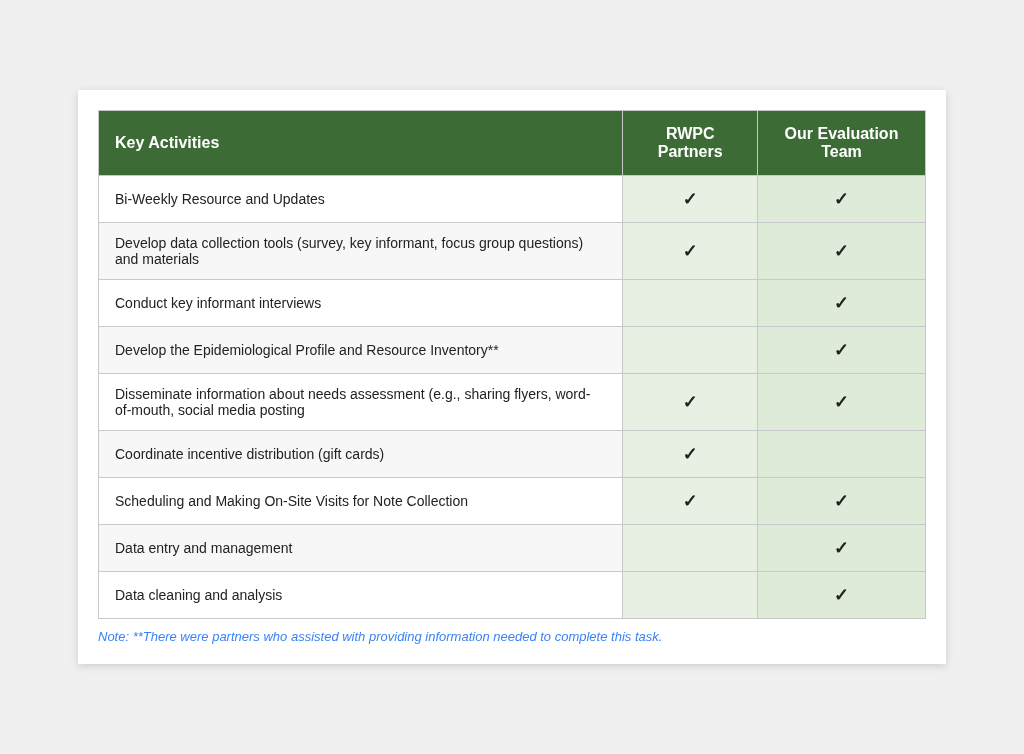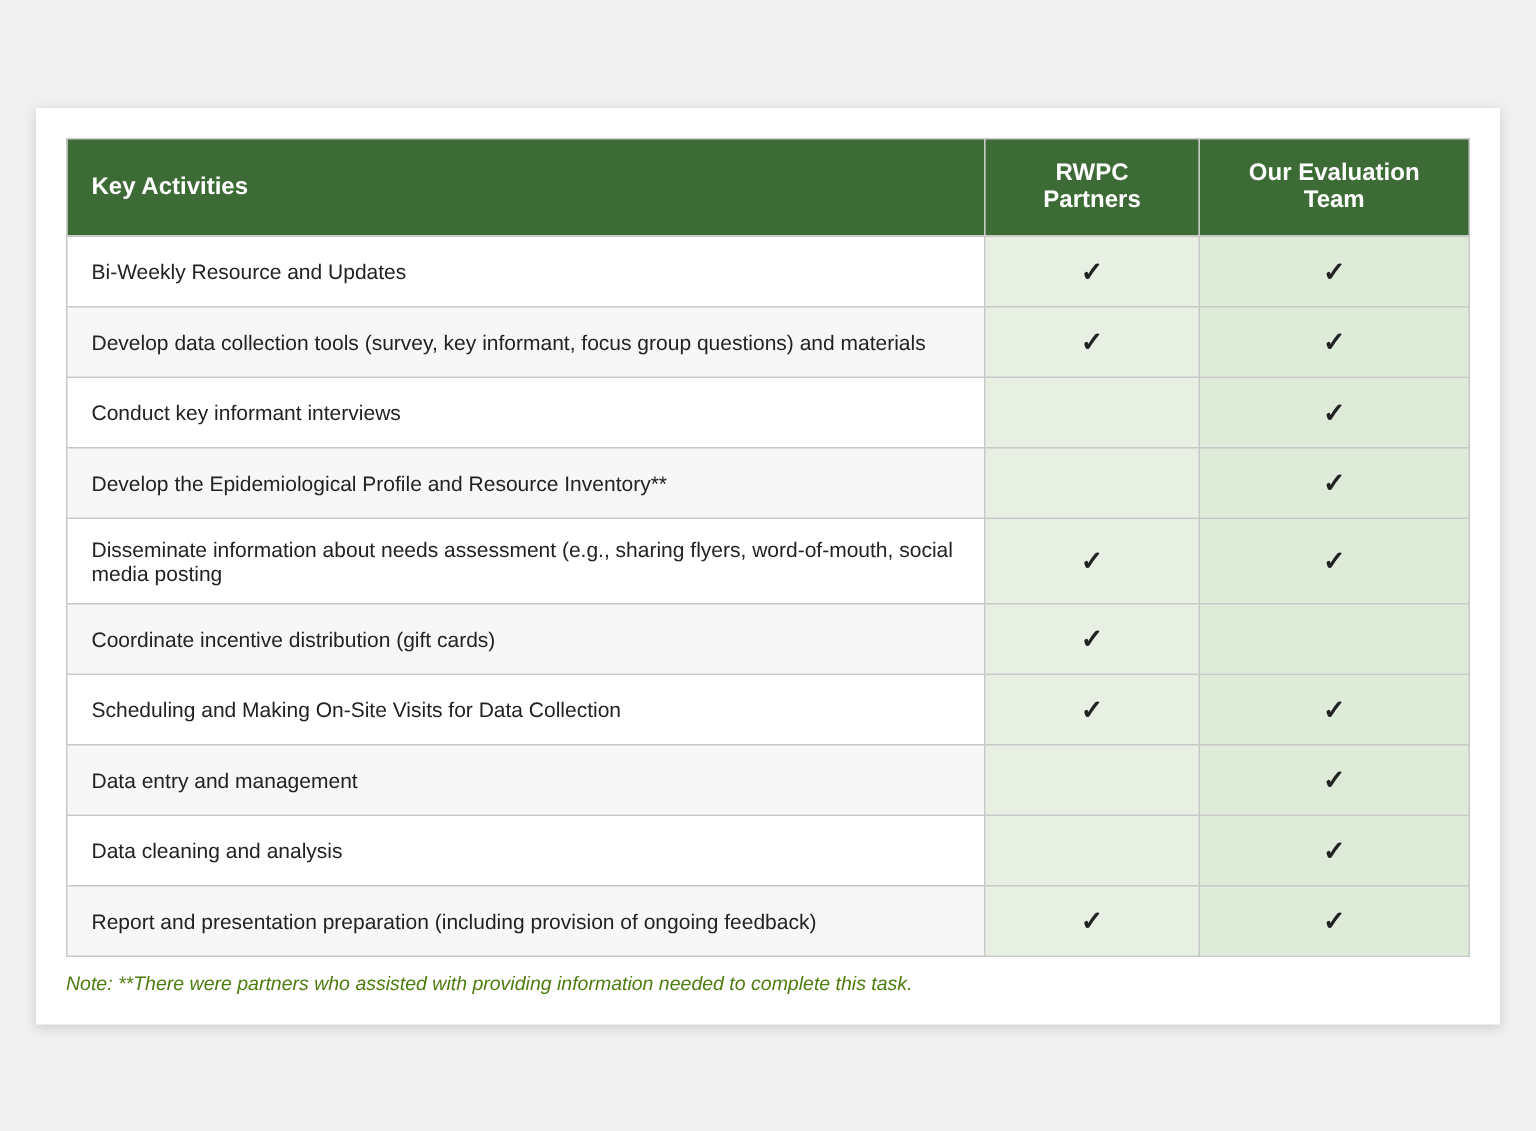--- a/index.html
+++ b/index.html
@@ -12,21 +12,21 @@
       background: #f0f0f0;
       display: flex;
       justify-content: center;
       align-items: center;
       min-height: 100vh;
       font-family: Arial, sans-serif;
     }
 
     .page-wrapper {
       background: #ffffff;
-      width: 976px;
+      width: 868px;
       padding: 20px;
       box-shadow: 0 2px 8px rgba(0,0,0,0.15);
     }
 
     table {
       width: 100%;
       border-collapse: collapse;
       border: 1px solid #c8c8c8;
     }
 
@@ -67,21 +67,21 @@
 
     .checkmark {
       font-size: 18px;
       font-weight: bold;
       color: #222222;
     }
 
     .note {
       margin-top: 10px;
       font-size: 13px;
-      color: #4d7c0f;
+      color: #3b82f6;
       font-style: italic;
     }
 
     tbody tr:nth-child(odd) td:first-child {
       background-color: #ffffff;
     }
 
     tbody tr:nth-child(even) td:first-child {
       background-color: #f7f7f7;
     }
@@ -123,35 +123,30 @@
           <td>Disseminate information about needs assessment (e.g., sharing flyers, word-of-mouth, social media posting</td>
           <td class="col-rwpc"><span class="checkmark">✓</span></td>
           <td class="col-eval"><span class="checkmark">✓</span></td>
         </tr>
         <tr>
           <td>Coordinate incentive distribution (gift cards)</td>
           <td class="col-rwpc"><span class="checkmark">✓</span></td>
           <td class="col-eval"></td>
         </tr>
         <tr>
-          <td>Scheduling and Making On-Site Visits for Data Collection</td>
+          <td>Scheduling and Making On-Site Visits for Note Collection</td>
           <td class="col-rwpc"><span class="checkmark">✓</span></td>
           <td class="col-eval"><span class="checkmark">✓</span></td>
         </tr>
         <tr>
           <td>Data entry and management</td>
           <td class="col-rwpc"></td>
           <td class="col-eval"><span class="checkmark">✓</span></td>
         </tr>
         <tr>
           <td>Data cleaning and analysis</td>
           <td class="col-rwpc"></td>
           <td class="col-eval"><span class="checkmark">✓</span></td>
         </tr>
-        <tr>
-          <td>Report and presentation preparation (including provision of ongoing feedback)</td>
-          <td class="col-rwpc"><span class="checkmark">✓</span></td>
-          <td class="col-eval"><span class="checkmark">✓</span></td>
-        </tr>
       </tbody>
   </table>
   <div class="note">Note: **There were partners who assisted with providing information needed to complete this task.</div>
 </div>
 
 </body></html>

